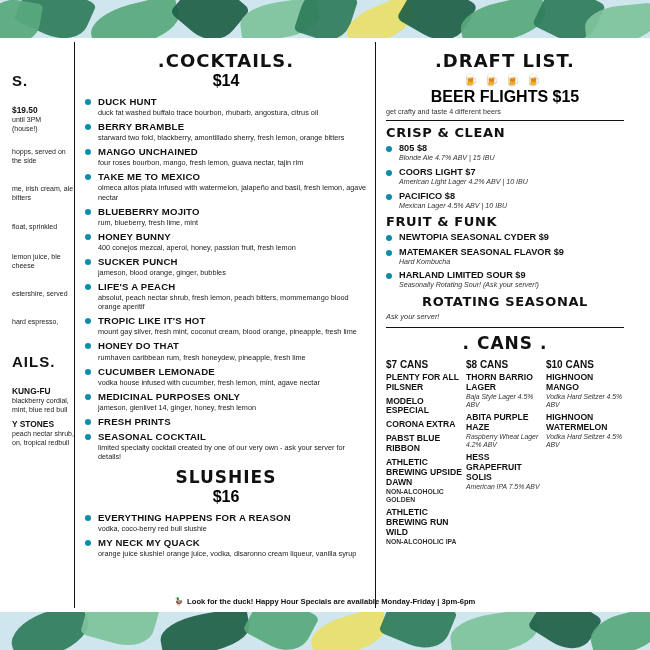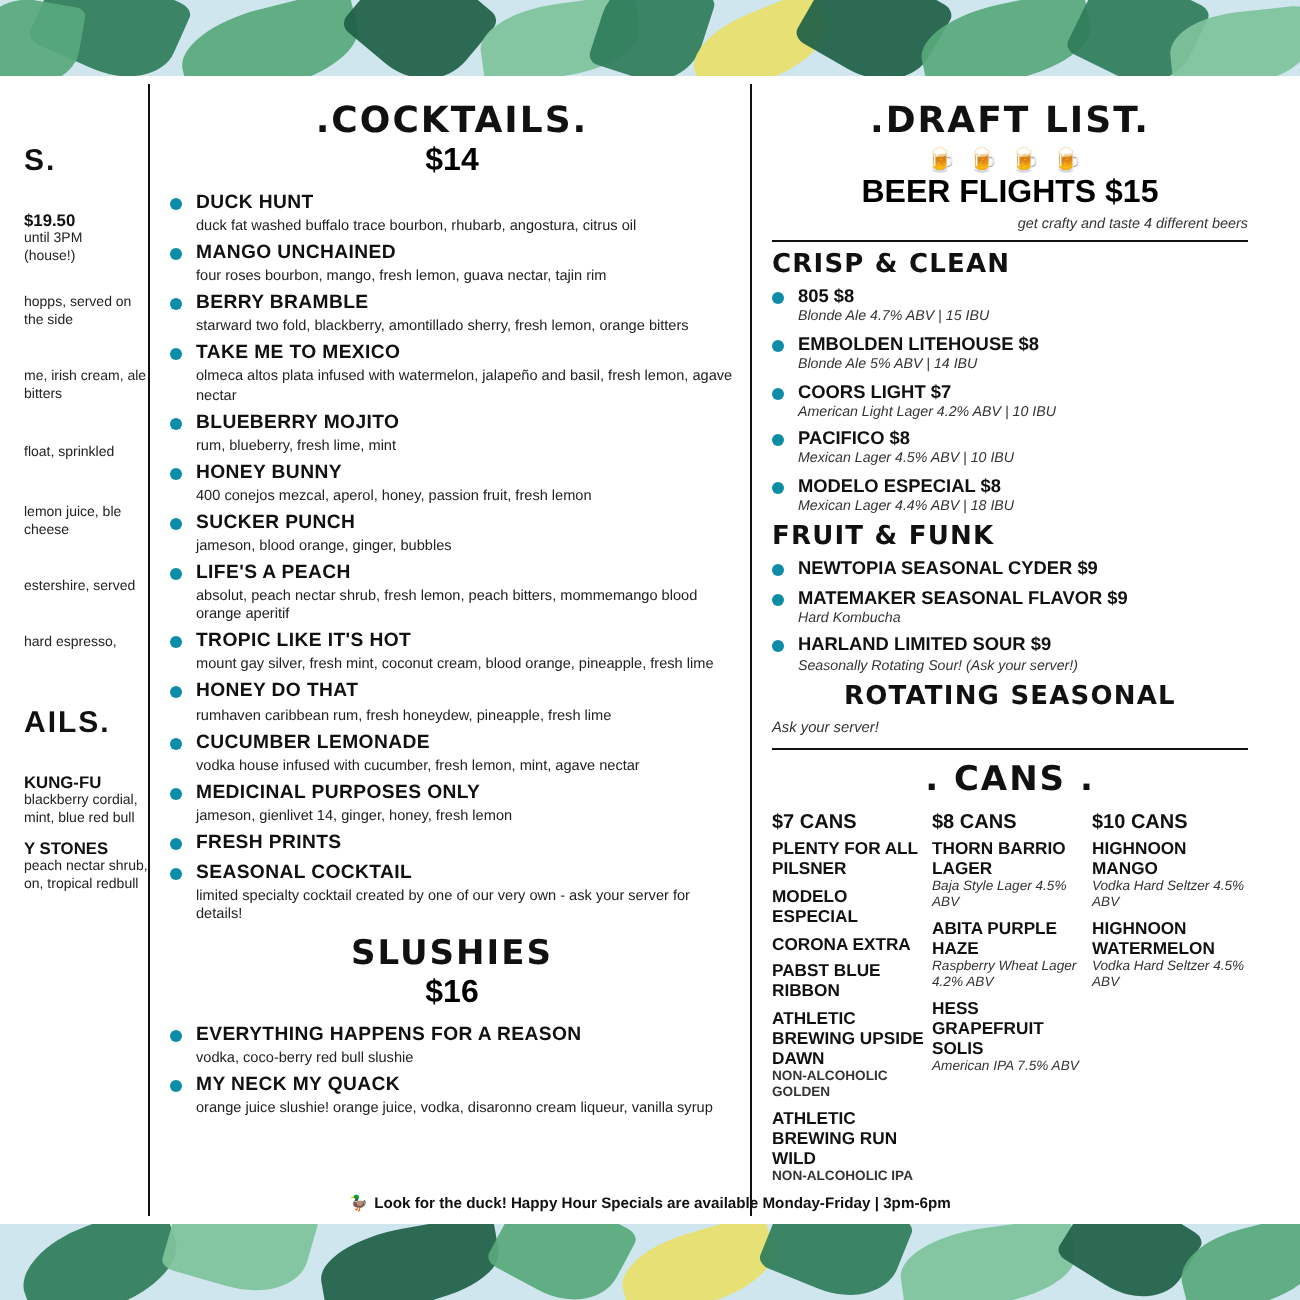--- a/index.html
+++ b/index.html
@@ -50,21 +50,21 @@
 
   
   .sub{
     font-weight:bold;font-size:13px;color:#111;margin:4px 0 3px 0;
     font-family:"DejaVu Sans", sans-serif;letter-spacing:.6px;
   }
   .sub.center{text-align:center;}
   .beer{margin:0 0 4px 0;position:relative;padding-left:13px;}
   .bname{font-weight:bold;font-size:9.2px;color:#111;line-height:1.15;}
   .bsub{font-size:7.1px;color:#333;font-style:italic;line-height:1.2;margin-top:.5px;}
-  .flight-note{text-align:right;font-size:7.2px;color:#333;font-style:italic;margin-top:1px;}
+  .flight-note{text-align:left;font-size:7.2px;color:#333;margin-top:1px;}
   .glass-row{text-align:center;font-size:12px;letter-spacing:6px;margin:2px 0 0;color:#111;}
 
   
   .cans-wrap{border-top:1.4px solid #111;margin-top:6px;padding-top:3px;}
   .cans-cols{display:flex;gap:2px;margin-top:3px;}
   .cans-col{flex:1;}
   .can-price{font-weight:bold;font-size:10px;margin:3px 0 3px 0;color:#111;}
   .can{margin-bottom:4px;}
   .cname{font-weight:bold;font-size:8.6px;color:#111;line-height:1.15;}
   .csub{font-size:6.8px;color:#333;font-style:italic;line-height:1.2;}
@@ -164,27 +164,27 @@
       <div class="price-big">$14</div>
 
       <div id="cocktail-list">
             <div class="item">
               <span class="dot"></span>
               <div class="iname">DUCK HUNT</div>
               <div class="idesc">duck fat washed buffalo trace bourbon, rhubarb, angostura, citrus oil</div>
             </div>
             <div class="item">
               <span class="dot"></span>
+              <div class="iname">BERRY BRAMBLE</div>
+              <div class="idesc">starward two fold, blackberry, amontillado sherry, fresh lemon, orange bitters</div>
+            </div>
+            <div class="item">
+              <span class="dot"></span>
               <div class="iname">MANGO UNCHAINED</div>
               <div class="idesc">four roses bourbon, mango, fresh lemon, guava nectar, tajin rim</div>
-            </div>
-            <div class="item">
-              <span class="dot"></span>
-              <div class="iname">BERRY BRAMBLE</div>
-              <div class="idesc">starward two fold, blackberry, amontillado sherry, fresh lemon, orange bitters</div>
             </div>
             <div class="item">
               <span class="dot"></span>
               <div class="iname">TAKE ME TO MEXICO</div>
               <div class="idesc">olmeca altos plata infused with watermelon, jalapeño and basil, fresh lemon, agave nectar</div>
             </div>
             <div class="item">
               <span class="dot"></span>
               <div class="iname">BLUEBERRY MOJITO</div>
               <div class="idesc">rum, blueberry, fresh lime, mint</div>
@@ -262,37 +262,27 @@
 
       <div id="draft-sections">
             <div class="sub">CRISP &amp; CLEAN</div>
             <div class="beer">
               <span class="dot"></span>
               <div class="bname">805 $8</div>
               <div class="bsub">Blonde Ale 4.7% ABV | 15 IBU</div>
             </div>
             <div class="beer">
               <span class="dot"></span>
-              <div class="bname">EMBOLDEN LITEHOUSE $8</div>
-              <div class="bsub">Blonde Ale 5% ABV | 14 IBU</div>
-            </div>
-            <div class="beer">
-              <span class="dot"></span>
               <div class="bname">COORS LIGHT $7</div>
               <div class="bsub">American Light Lager 4.2% ABV | 10 IBU</div>
             </div>
             <div class="beer">
               <span class="dot"></span>
               <div class="bname">PACIFICO $8</div>
               <div class="bsub">Mexican Lager 4.5% ABV | 10 IBU</div>
-            </div>
-            <div class="beer">
-              <span class="dot"></span>
-              <div class="bname">MODELO ESPECIAL $8</div>
-              <div class="bsub">Mexican Lager 4.4% ABV | 18 IBU</div>
             </div>
             <div class="sub">FRUIT &amp; FUNK</div>
             <div class="beer">
               <span class="dot"></span>
               <div class="bname">NEWTOPIA SEASONAL CYDER $9</div>
             </div>
             <div class="beer">
               <span class="dot"></span>
               <div class="bname">MATEMAKER SEASONAL FLAVOR $9</div>
               <div class="bsub">Hard Kombucha</div>

